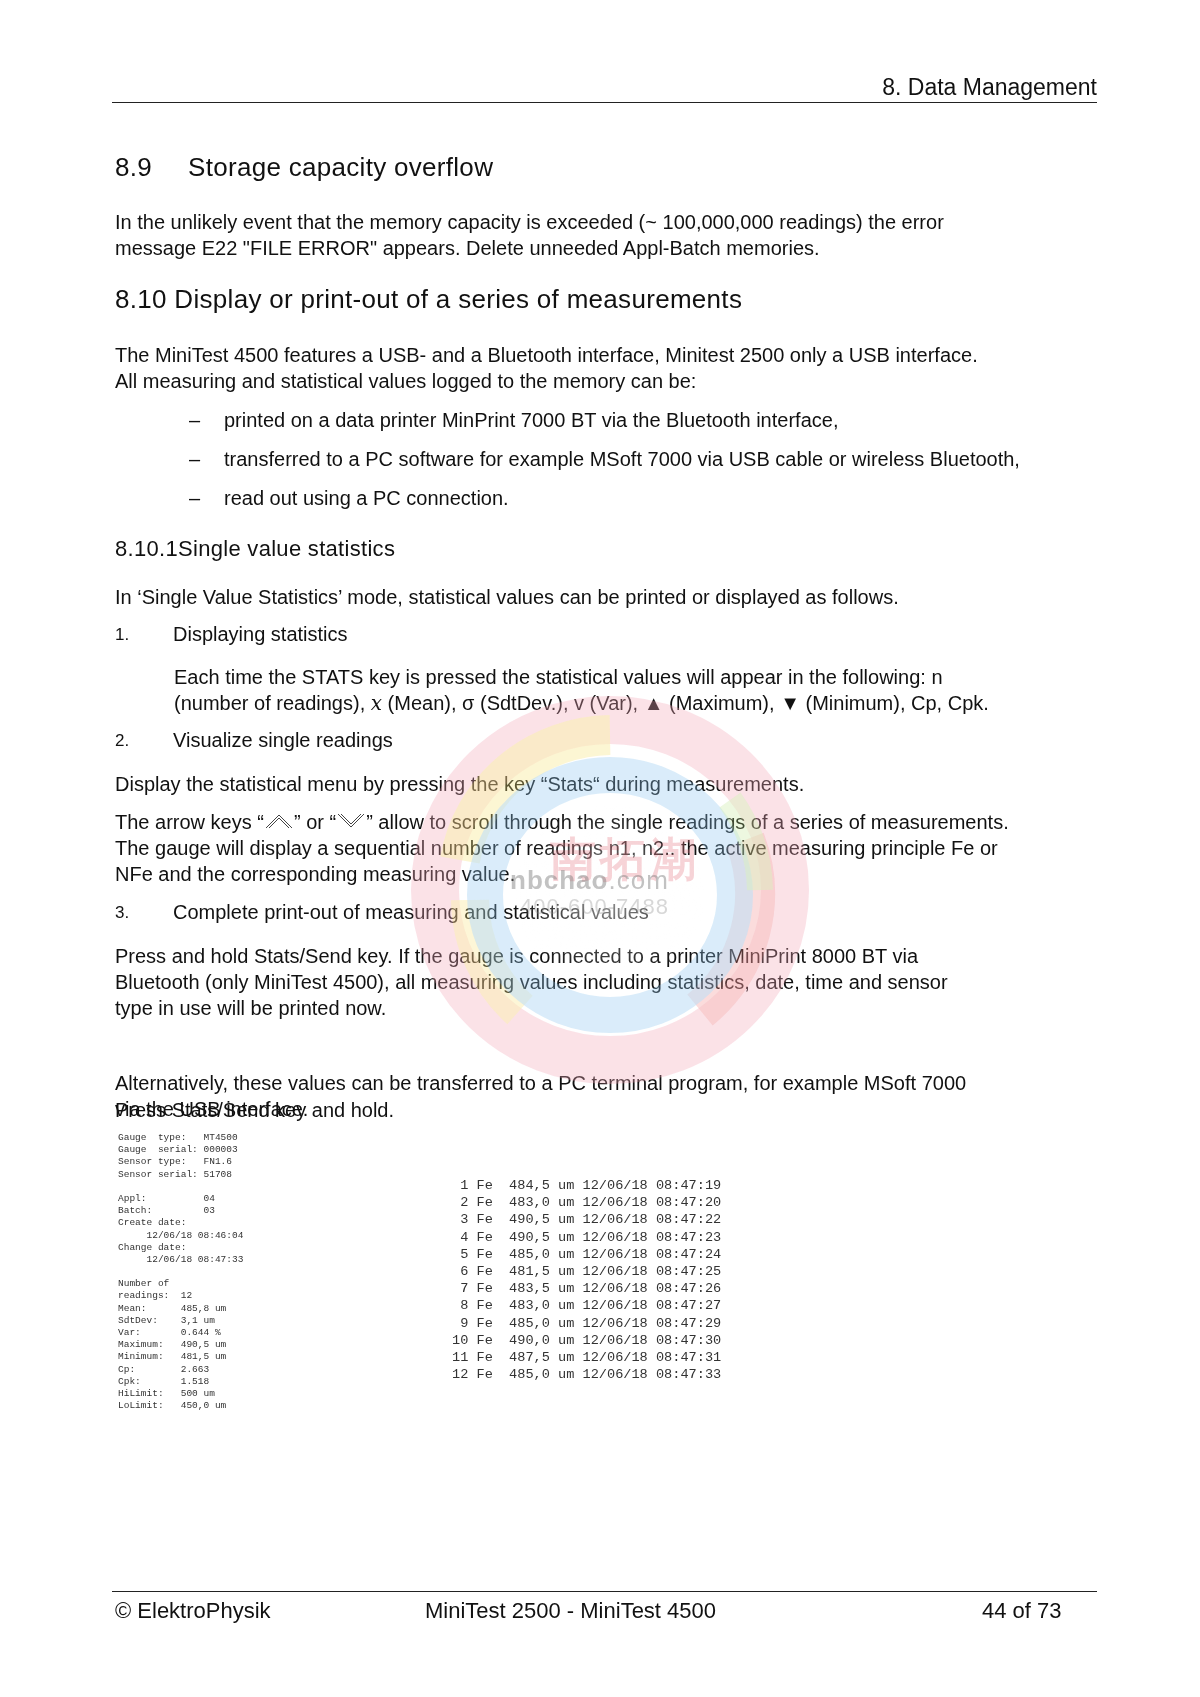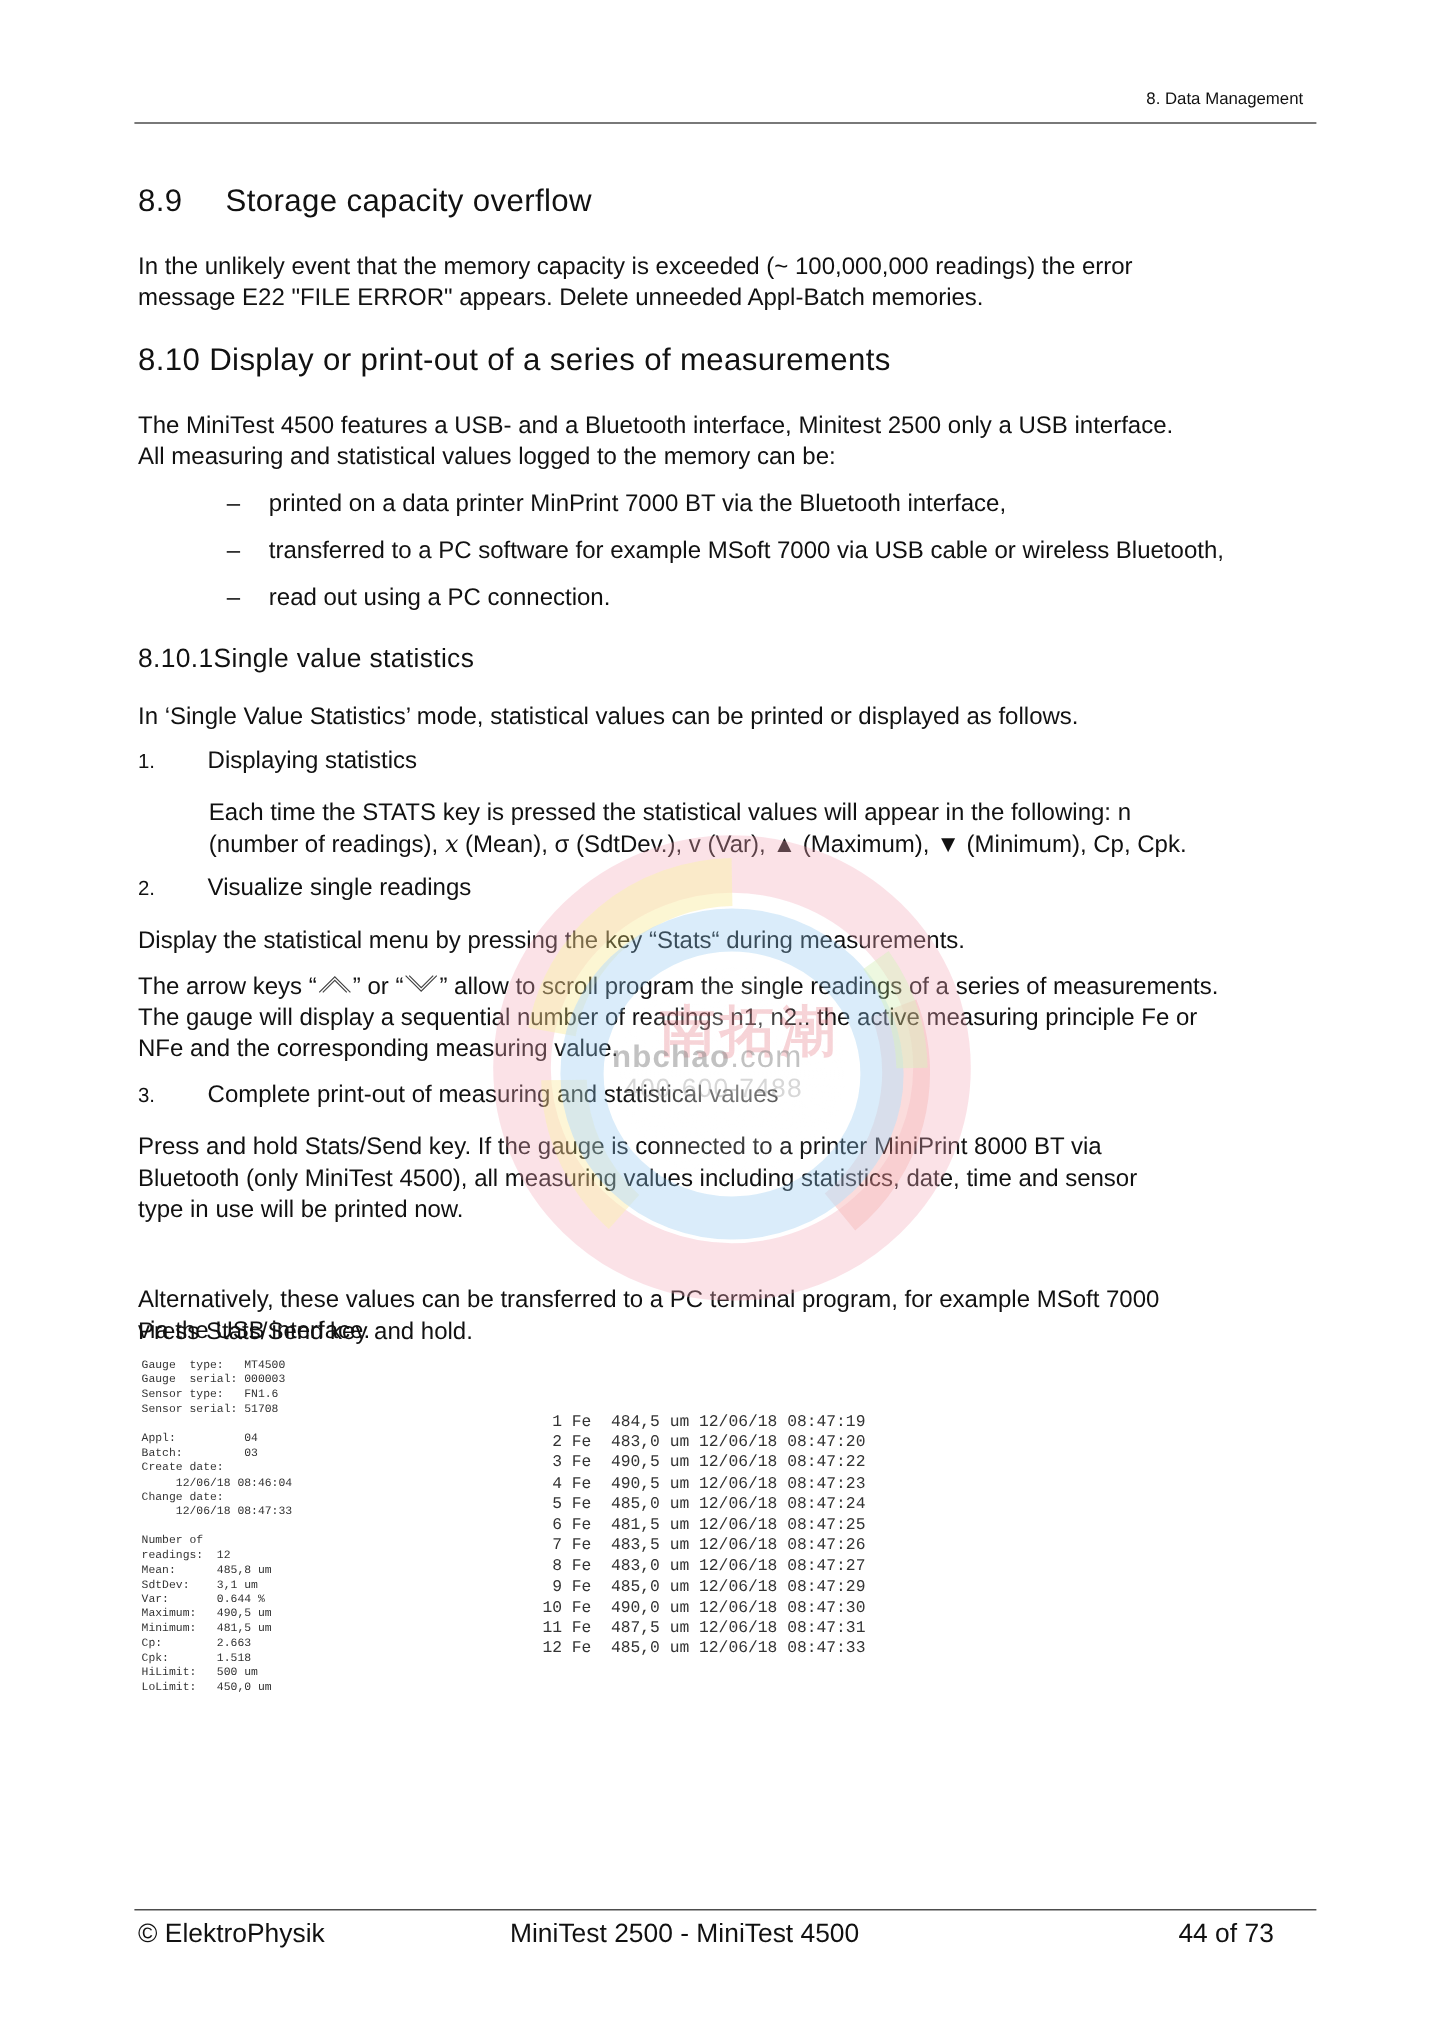--- a/index.html
+++ b/index.html
@@ -2,21 +2,21 @@
 <html><head>
 <meta charset="utf-8">
 <style>
   html, body { margin: 0; padding: 0; background: #ffffff; }
   body { width: 1200px; height: 1697px; position: relative; overflow: hidden;
          font-family: "Liberation Sans", sans-serif; color: #111; }
   .page { position: absolute; left: 0; top: 0; width: 1200px; height: 1697px; }
 
   .running-header { position: absolute; left: 112px; top: 72px; width: 985px; height: 30px;
                     border-bottom: 1.3px solid #222; }
-  .running-header .title { position: absolute; right: 11px; top: 2px; font-size: 14px; }
+  .running-header .title { position: absolute; right: 0; top: 2px; font-size: 23px; }
 
   .h2 { position: absolute; left: 115px; font-size: 26px; font-weight: normal; margin: 0; letter-spacing: 0.3px; }
   .h2 .num { display: inline-block; }
   .h3 { position: absolute; left: 115px; font-size: 22px; font-weight: normal; margin: 0; letter-spacing: 0.3px; }
 
   .para { position: absolute; left: 115px; width: 990px; font-size: 20px; line-height: 26px; margin: 0; }
   .bullet { position: absolute; left: 189px; font-size: 20px; line-height: 26px; }
   .bullet .dash { position: absolute; left: 0; top: 0; }
   .bullet .txt { position: absolute; left: 35px; top: 0; white-space: nowrap; }
 
@@ -105,21 +105,21 @@
 
   <p class="para" style="top:771px;">Display the statistical menu by pressing the key “Stats“ during measurements.</p>
 
   <p class="para" style="top:809px;">
     <span>The arrow keys “</span><svg class="arrow-glyph" viewBox="0 0 30 18">
         <polyline points="2,16 15,3 28,16" fill="none" stroke="#444" stroke-width="1"></polyline>
         <polyline points="5,16 15,6 25,16" fill="none" stroke="#444" stroke-width="1"></polyline>
       </svg><span>” or “</span><svg class="arrow-glyph" viewBox="0 0 30 18">
         <polyline points="2,2 15,15 28,2" fill="none" stroke="#444" stroke-width="1"></polyline>
         <polyline points="5,2 15,12 25,2" fill="none" stroke="#444" stroke-width="1"></polyline>
-      </svg><span>” allow to scroll program the single readings of a series of measurements.</span><br>
+      </svg><span>” allow to scroll through the single readings of a series of measurements.</span><br>
     <span>The gauge will display a sequential number of readings n1, n2.. the active measuring principle Fe or</span><br>
     <span>NFe  and the corresponding measuring value.</span>
   </p>
 
   <div class="numitem" style="top:899px;">
     <span class="n">3.</span>
     <span class="t u">Complete print-out of measuring and statistical values</span>
   </div>
 
   <p class="para" style="top:943px;">

